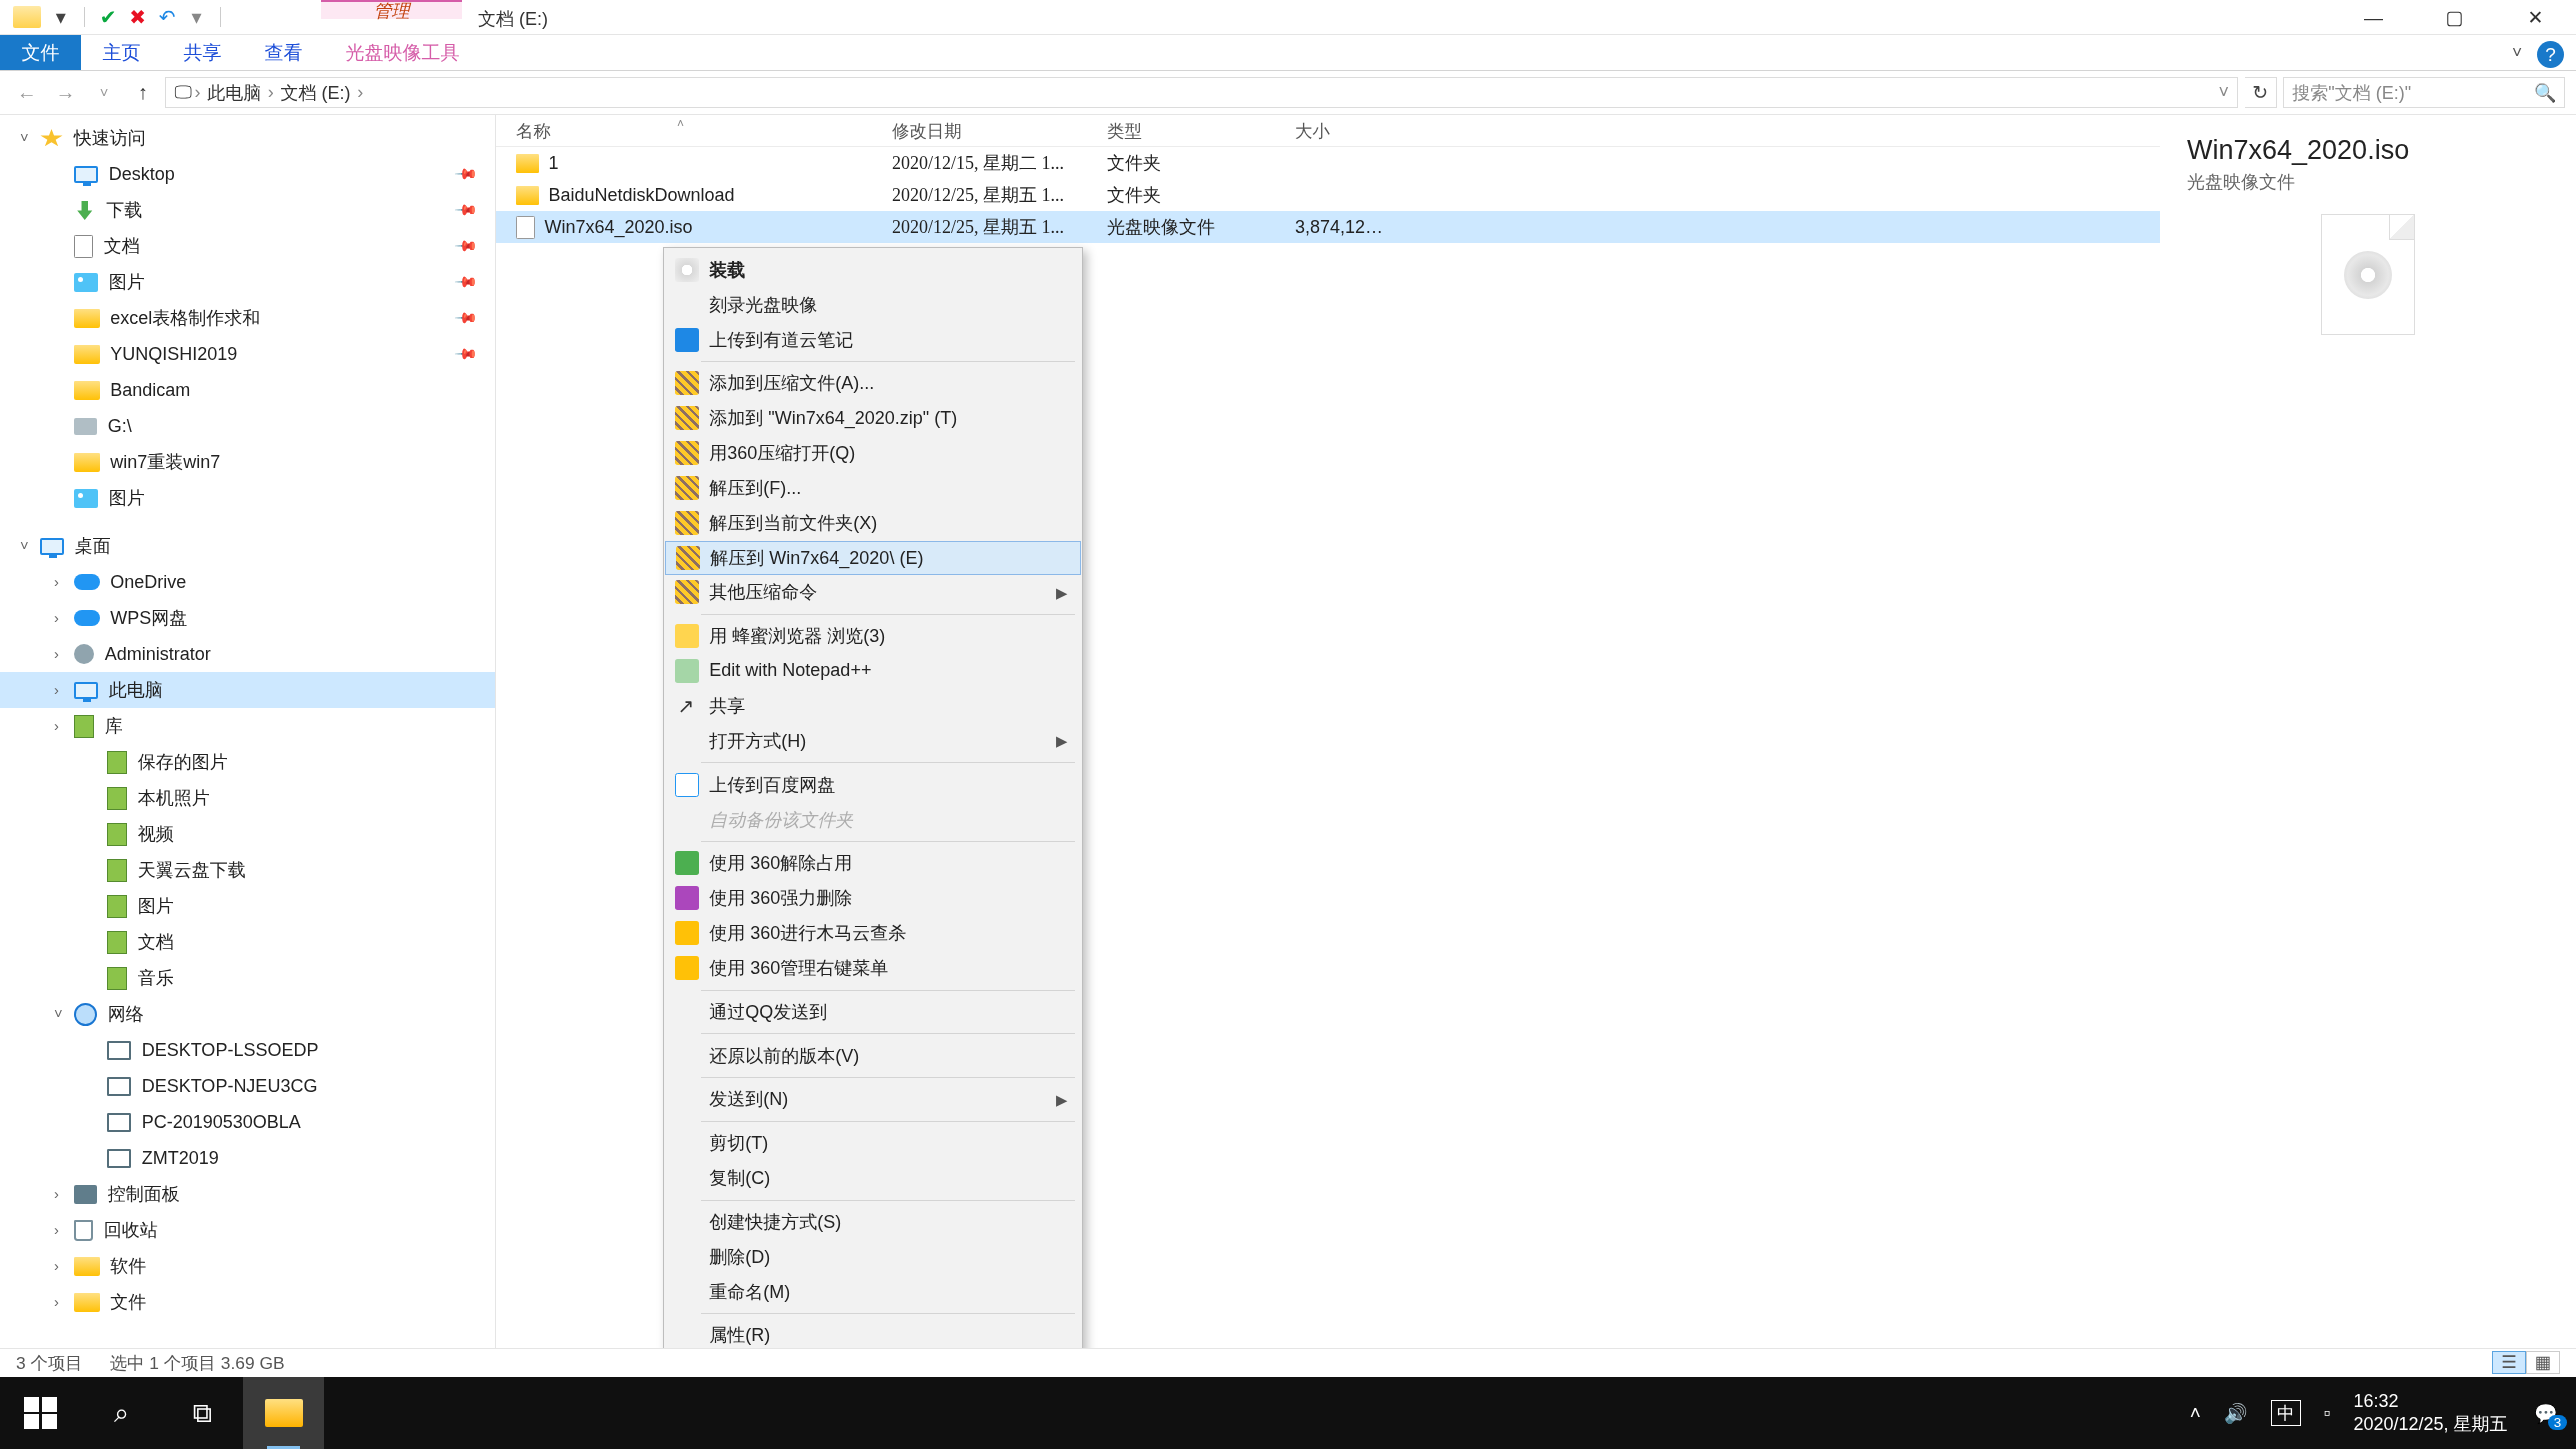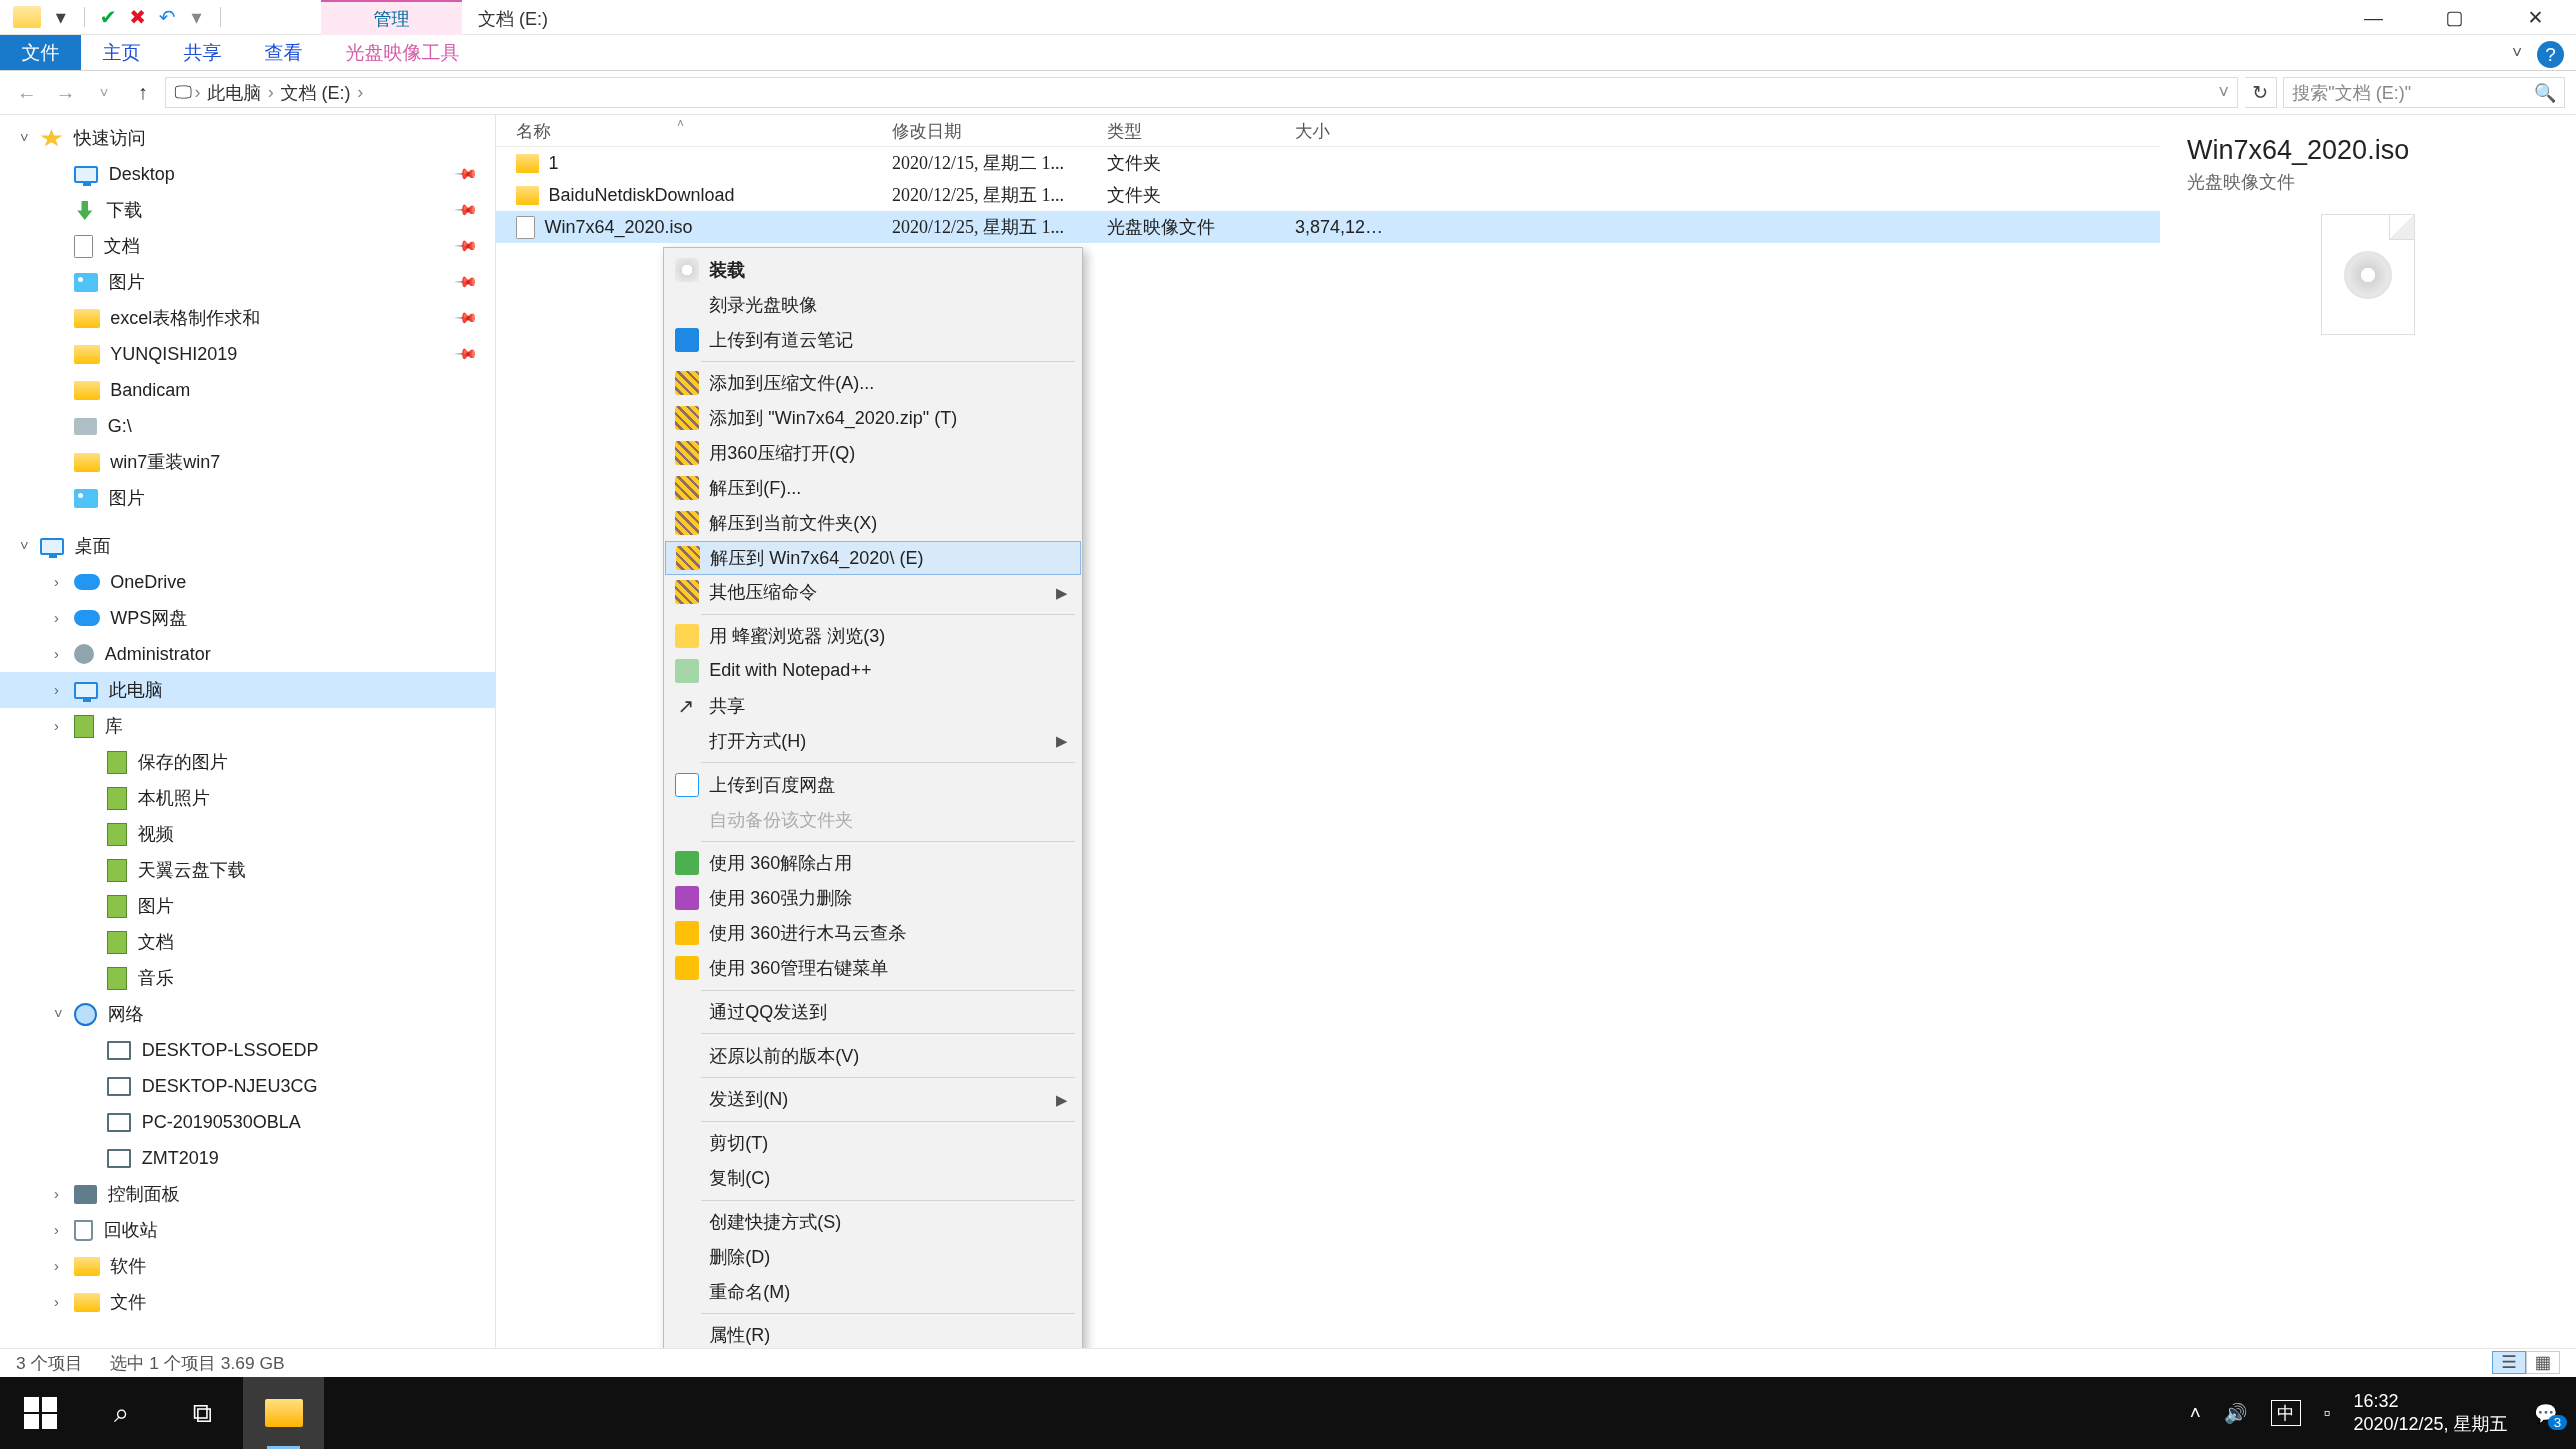--- a/index.html
+++ b/index.html
@@ -6,21 +6,21 @@
 body { width: 2576px; height: 1449px; background: #fff; overflow: hidden; position: relative; transform-origin: top left; }
 
 
 .title-bar { height: 35px; background: #fff; display: flex; align-items: center; position: relative; border-bottom: 0.7px solid #e5e5e5; }
 .qat { display: flex; align-items: center; padding-left: 13.4px; gap: 9.4px; }
 .qat-folder { width: 28px; height: 21.5px; background: linear-gradient(#ffe9a6,#ffd24d); border-radius: 2px; position: relative; }
 .qat-icon { width: 20px; height: 20px; display: inline-flex; align-items: center; justify-content: center; font-size: 20px; color: #444; }
 .qat-x { color: #e81123; }
 .qat-check { color: #0aa83f; }
 .qat-sep { width: 0.7px; height: 20px; background: #ccc; margin: 0 4px; }
-.ribbon-tab-ctx { position: absolute; left: 321px; top: 0; width: 141px; height: 35px; display: flex; flex-direction: column; align-items: center; justify-content: center; background: #fde8f3; border-top: 2.7px solid #d55ca8; font-size: 18px; color: #0369a1; }
+.ribbon-tab-ctx { position: absolute; left: 321px; top: 0; width: 141px; height: 19px; display: flex; flex-direction: column; align-items: center; justify-content: center; background: #fde8f3; border-top: 2.7px solid #d55ca8; font-size: 18px; color: #c2410c; font-style: italic; }
 .title-text { position: absolute; left: 478px; top: 6.7px; font-size: 18px; color: #333; }
 .win-controls { position: absolute; right: 0; top: 0; display: flex; }
 .win-btn { width: 81px; height: 35px; display: flex; align-items: center; justify-content: center; font-size: 19px; color: #333; }
 .help-q { width: 27px; height: 27px; background: #1979ca; color: #fff; border-radius: 50%; display: flex; align-items: center; justify-content: center; font-size: 19px; margin: 4px 12px 0 0; }
 
 
 .ribbon { height: 36px; background: #fff; display: flex; align-items: stretch; border-bottom: 0.7px solid #d4d4d4; }
 .rtab { padding: 0 21.5px; display: flex; align-items: center; font-size: 19px; color: #1d4ed8; }
 .rtab.file { background: #1979ca; color: #fff; }
 .rtab.ctx { color: #d55ca8; }
@@ -94,21 +94,21 @@
 .dp-thumb::before { content: ''; position: absolute; right: 0; top: 0; width: 24px; height: 24px; background: linear-gradient(135deg,#fff 50%,#eee 50%); border-left: 0.7px solid #ddd; border-bottom: 0.7px solid #ddd; }
 .dp-disc { width: 48px; height: 48px; border-radius: 50%; background: radial-gradient(circle,#fff 20%,#d4d4d4 22%,#e8e8e8 60%,#cfcfcf 100%); }
 .dp-row { display: flex; font-size: 18px; margin-bottom: 9.4px; }
 .dp-label { width: 94px; color: #666; }
 .dp-val { color: #333; }
 
 
 .ctx-menu { position: absolute; left: 663px; top: 247px; width: 420px; background: #f2f2f2; border: 0.7px solid #bdbdbd; box-shadow: 4px 4px 9.4px rgba(0,0,0,.25); padding: 4px 1.3px; }
 .ctx-item { height: 35px; display: flex; align-items: center; font-size: 18px; color: #222; padding-left: 44px; position: relative; }
 .ctx-item.hover { background: #d8eaf9; border: 0.7px solid #8bb8e8; padding-left: 44px; height: 34px; }
-.ctx-item.disabled { color: #adadad; }
+.ctx-item.disabled { color: #adadad; font-style: italic; }
 .ctx-item.bold { font-weight: 700; }
 .ctx-item .mic { position: absolute; left: 9.4px; width: 24px; height: 24px; border-radius: 2.7px; }
 .ctx-item .arrow { margin-left: auto; margin-right: 13.4px; color: #555; font-size: 14.8px; }
 .ctx-sep { height: 0.7px; background: #d4d4d4; margin: 4px 5.4px 4px 36px; }
 .mic-mount { background: radial-gradient(circle,#fff 30%,#d9d9d9 32%,#efefef 100%); border-radius: 50%; }
 .mic-zip { background: repeating-linear-gradient(45deg,#ffca28 0 4px,#8d6e63 4px 6.7px); }
 .mic-note { background: #1e88e5; }
 .mic-360 { background: #4caf50; }
 .mic-360y { background: #ffc107; border-radius: 50%; }
 .mic-bee { background: #ffd54f; border-radius: 50%; }

